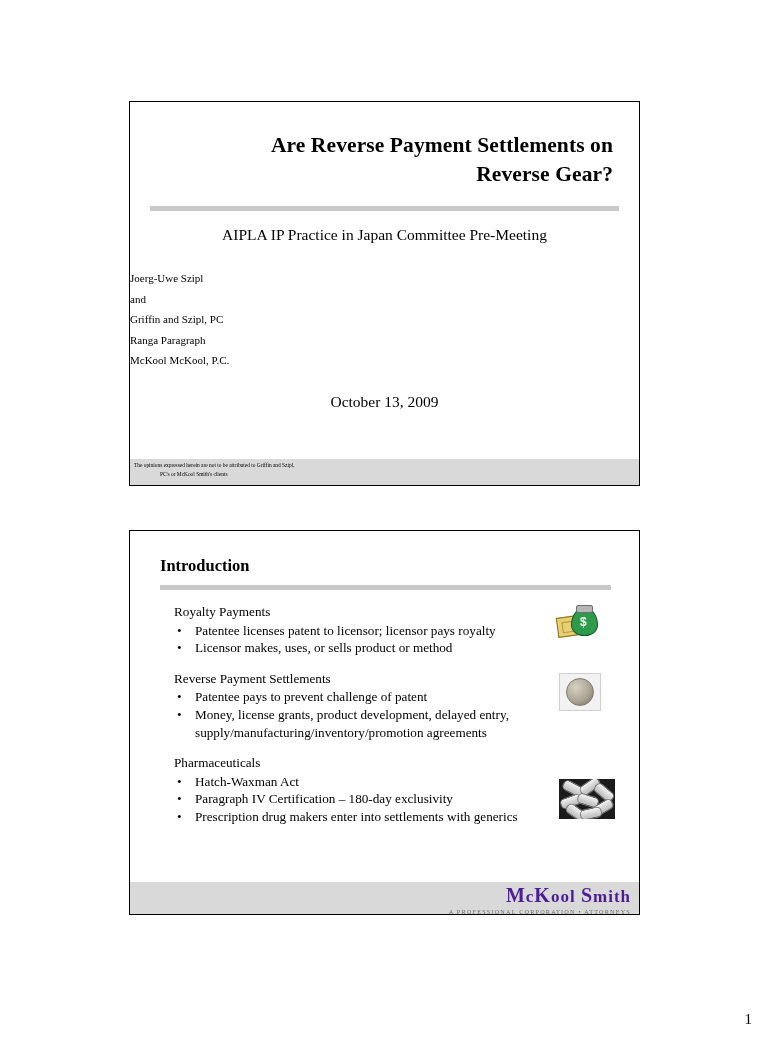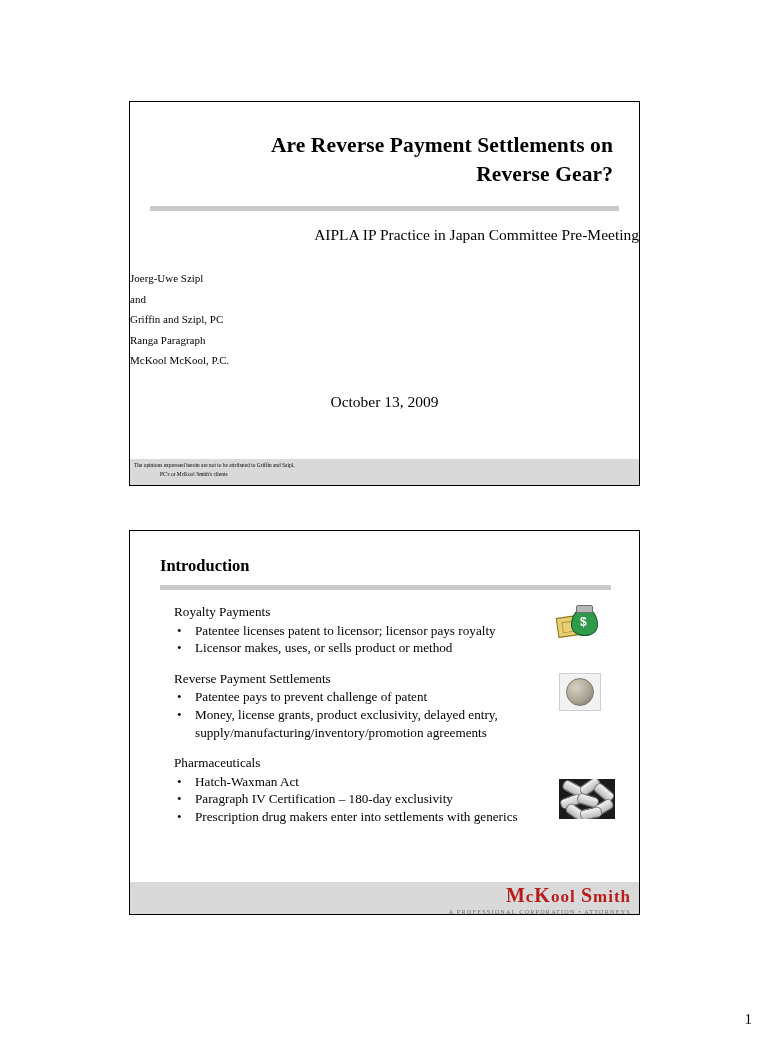--- a/index.html
+++ b/index.html
@@ -53,21 +53,21 @@
     font-weight: bold;
     line-height: 29px;
     letter-spacing: 0.1px;
   }
   .rule {
     height: 5px;
     background: #c9c9c9;
     margin: 17px 20px 0 20px;
   }
   .subtitle {
-    text-align: right;
+    text-align: center;
     font-size: 15.5px;
     margin-top: 14px;
     line-height: 20px;
   }
   .people {
     text-align: left;
     font-size: 11px;
     margin-top: 23px;
     line-height: 20.5px;
   }
@@ -233,21 +233,21 @@
   .logo-wrap {
     position: absolute;
     right: 8px;
     top: 2px;
     text-align: right;
   }
   .logo-main {
     font-family: "Liberation Serif", serif;
     font-size: 17px;
     letter-spacing: 1px;
-    color: #b91c1c;
+    color: #4c1d95;
     font-weight: bold;
   }
   .logo-main .big { font-size: 20px; }
   .logo-sub {
     font-family: "Liberation Serif", serif;
     font-size: 6.2px;
     letter-spacing: 1.2px;
     color: #6b6b6b;
     margin-top: 1px;
   }
@@ -335,21 +335,21 @@
       </div>
 
       <div class="grp">
         <div class="grp-head">Reverse Payment Settlements</div>
         <div class="bullet-row">
           <span class="bullet-dot">•</span>
           <span class="bullet-text">Patentee pays to prevent challenge of patent</span>
         </div>
         <div class="bullet-row">
           <span class="bullet-dot">•</span>
-          <span class="bullet-text">Money, license grants, product exclusivity, delayed entry, supply/manufacturing/inventory/promotion agreements</span>
+          <span class="bullet-text">Money, license grants, product development, delayed entry, supply/manufacturing/inventory/promotion agreements</span>
         </div>
       </div>
 
       <div class="grp">
         <div class="grp-head">Pharmaceuticals</div>
         <div class="bullet-row">
           <span class="bullet-dot">•</span>
           <span class="bullet-text">Hatch-Waxman Act</span>
         </div>
         <div class="bullet-row">

